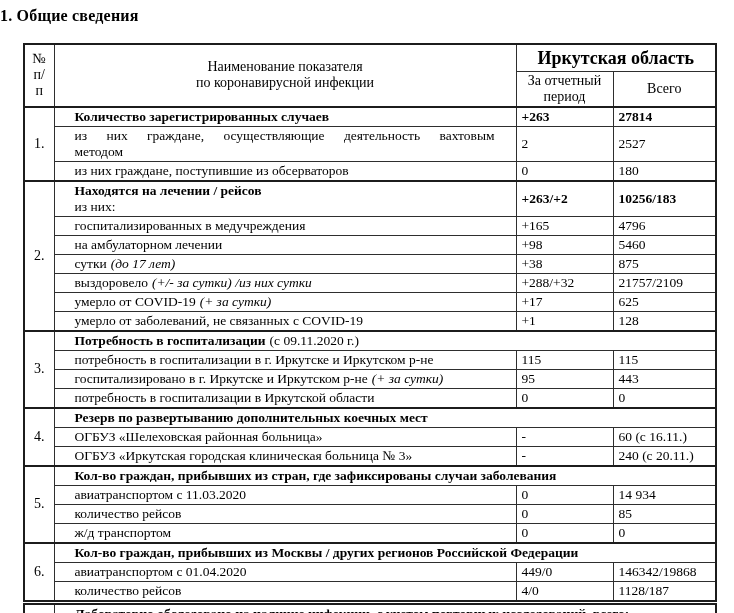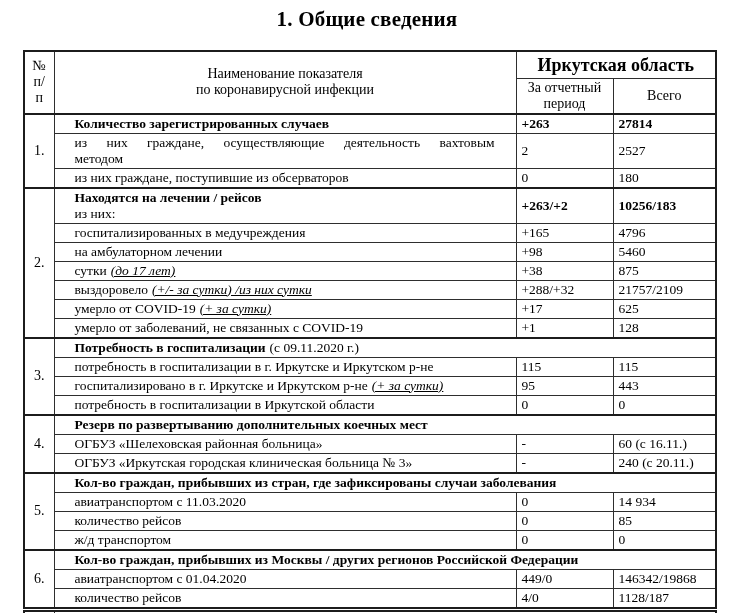--- a/index.html
+++ b/index.html
@@ -5,23 +5,23 @@
   html, body {
     margin: 0; padding: 0;
     width: 734px; height: 613px;
     background: #ffffff;
     overflow: hidden;
     font-family: "Liberation Serif", "DejaVu Serif", serif;
     color: #000;
   }
   .page { width: 734px; height: 613px; position: relative; }
   .page-title {
-    text-align: center;
+    text-align: left;
     font-weight: bold;
-    font-size: 21px;
+    font-size: 16px;
     padding-top: 7px;
     letter-spacing: 0.2px;
   }
   table.doc {
     border-collapse: collapse;
     table-layout: fixed;
     width: 692px;
     margin: 18px 0 0 23px;
     border: 2px solid #1c1c1c;
   }
@@ -47,21 +47,21 @@
   thead tr.h1 { height: 27px; }
   thead tr.h2 { height: 33px; }
   thead th.region { font-weight: bold; font-size: 18px; }
   thead tr.h2 th { border-bottom: 2px solid #1c1c1c; }
 
   tbody tr { height: 19px; }
   td.num { text-align: center; font-size: 14px; padding: 0 2px; }
   td.lbl { text-align: left; padding-left: 20px; }
   td.val { text-align: left; white-space: nowrap; }
   .b { font-weight: bold; }
-  .i { font-style: italic; text-decoration: underline; }
+  .i { font-style: italic; }
   .note { margin-left: 4px; }
   .spread { word-spacing: 16px; }
   .sub { line-height: 16px; }
 
   tbody tr.sec-start td { border-top: 2px solid #1c1c1c; }
   tbody tr.gap td { border-top: 5px double #1c1c1c; }
 </style>
 </head>
 <body>
 

